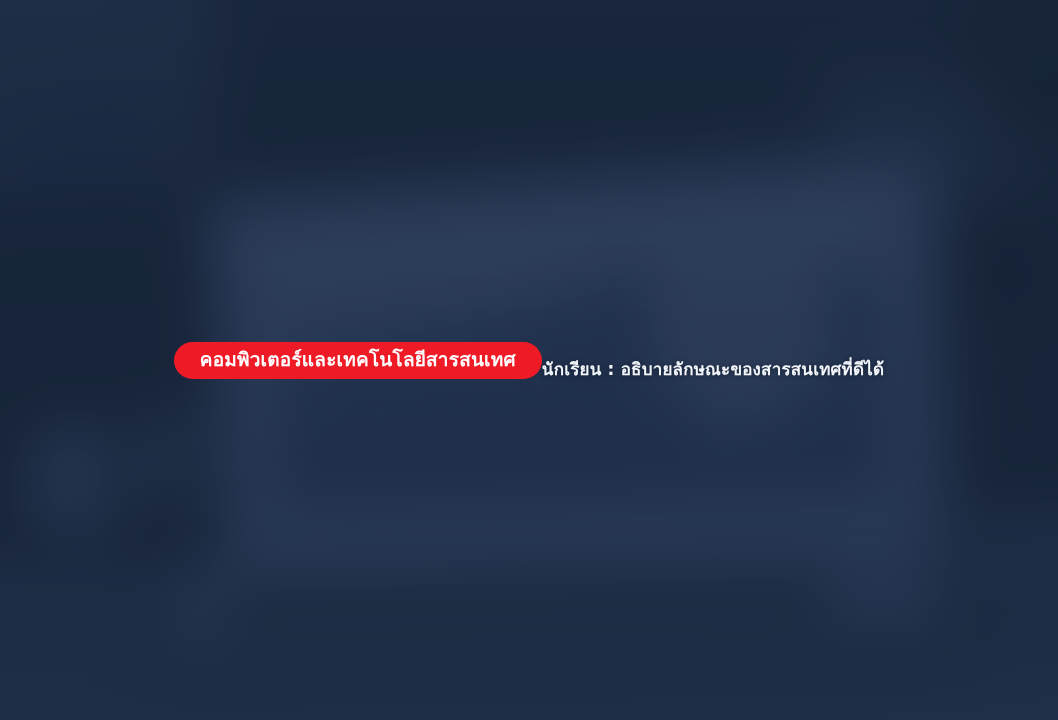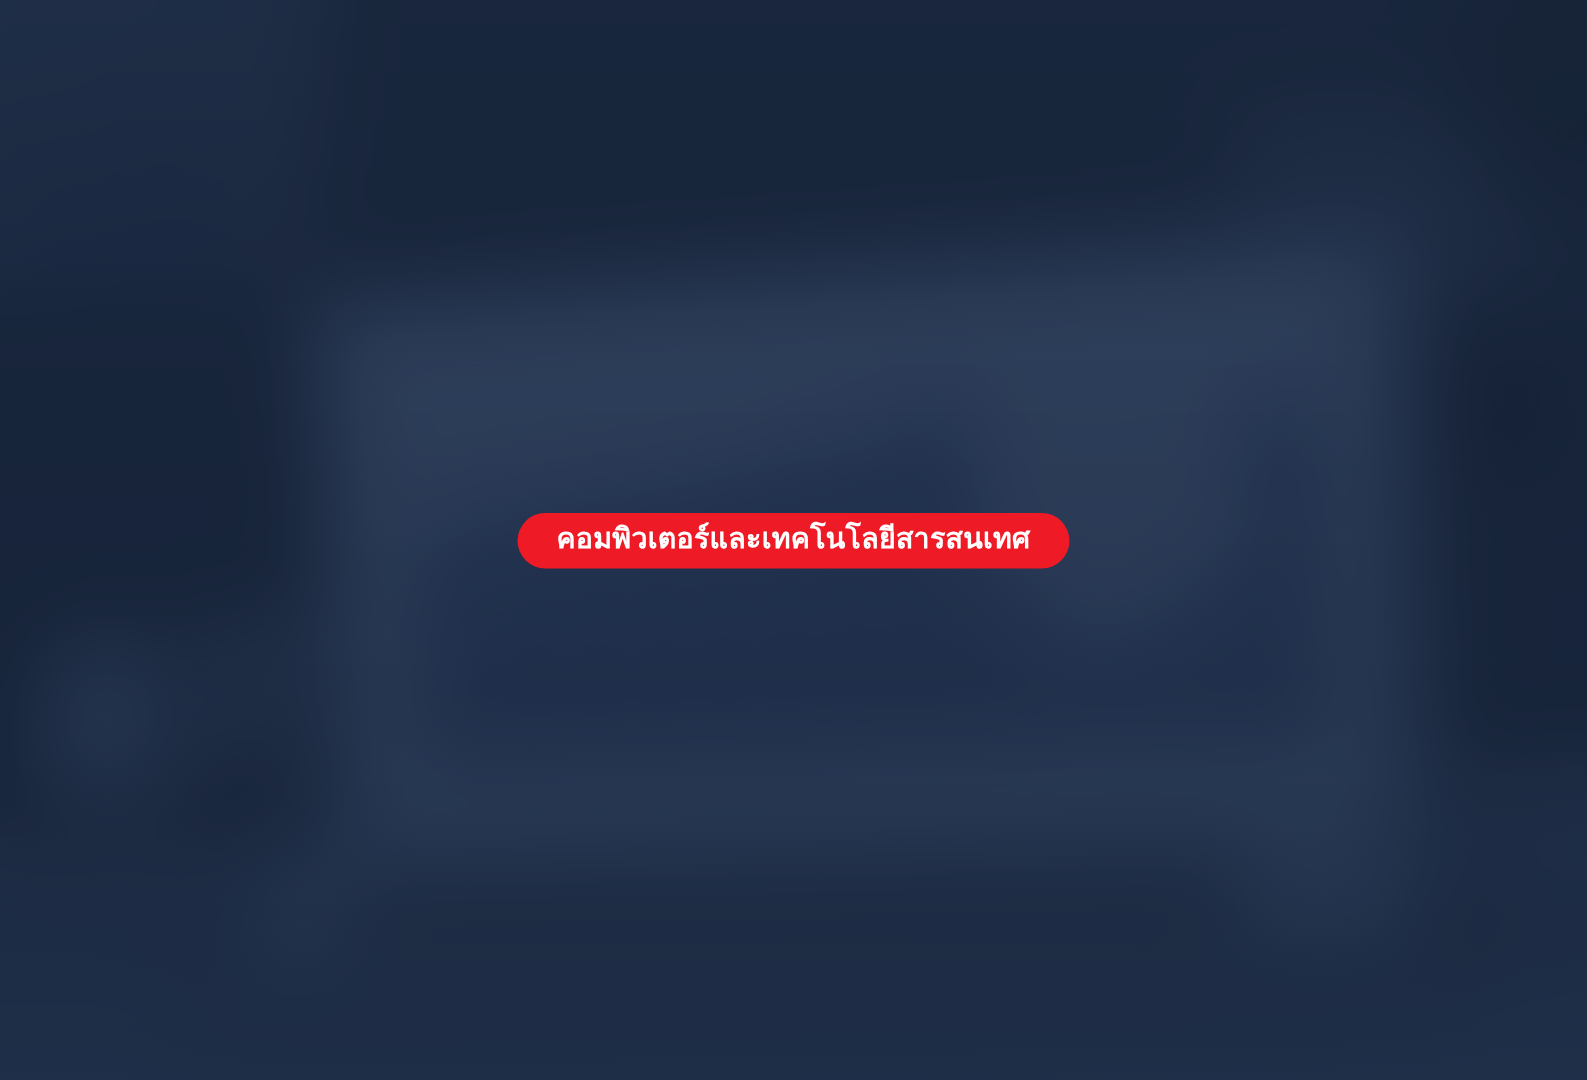--- a/index.html
+++ b/index.html
@@ -454,15 +454,16 @@
           </div>
       </div>
     </div>
   </div>
 
   <div class="overlay"></div>
   <div class="overlay2"></div>
 
   <div class="content">
     <div class="badge">คอมพิวเตอร์และเทคโนโลยีสารสนเทศ</div>
+    <div class="subtitle">นักเรียน : อธิบายลักษณะของสารสนเทศที่ดีได้</div>
   </div>
 
 </div>
 
 </body></html>

